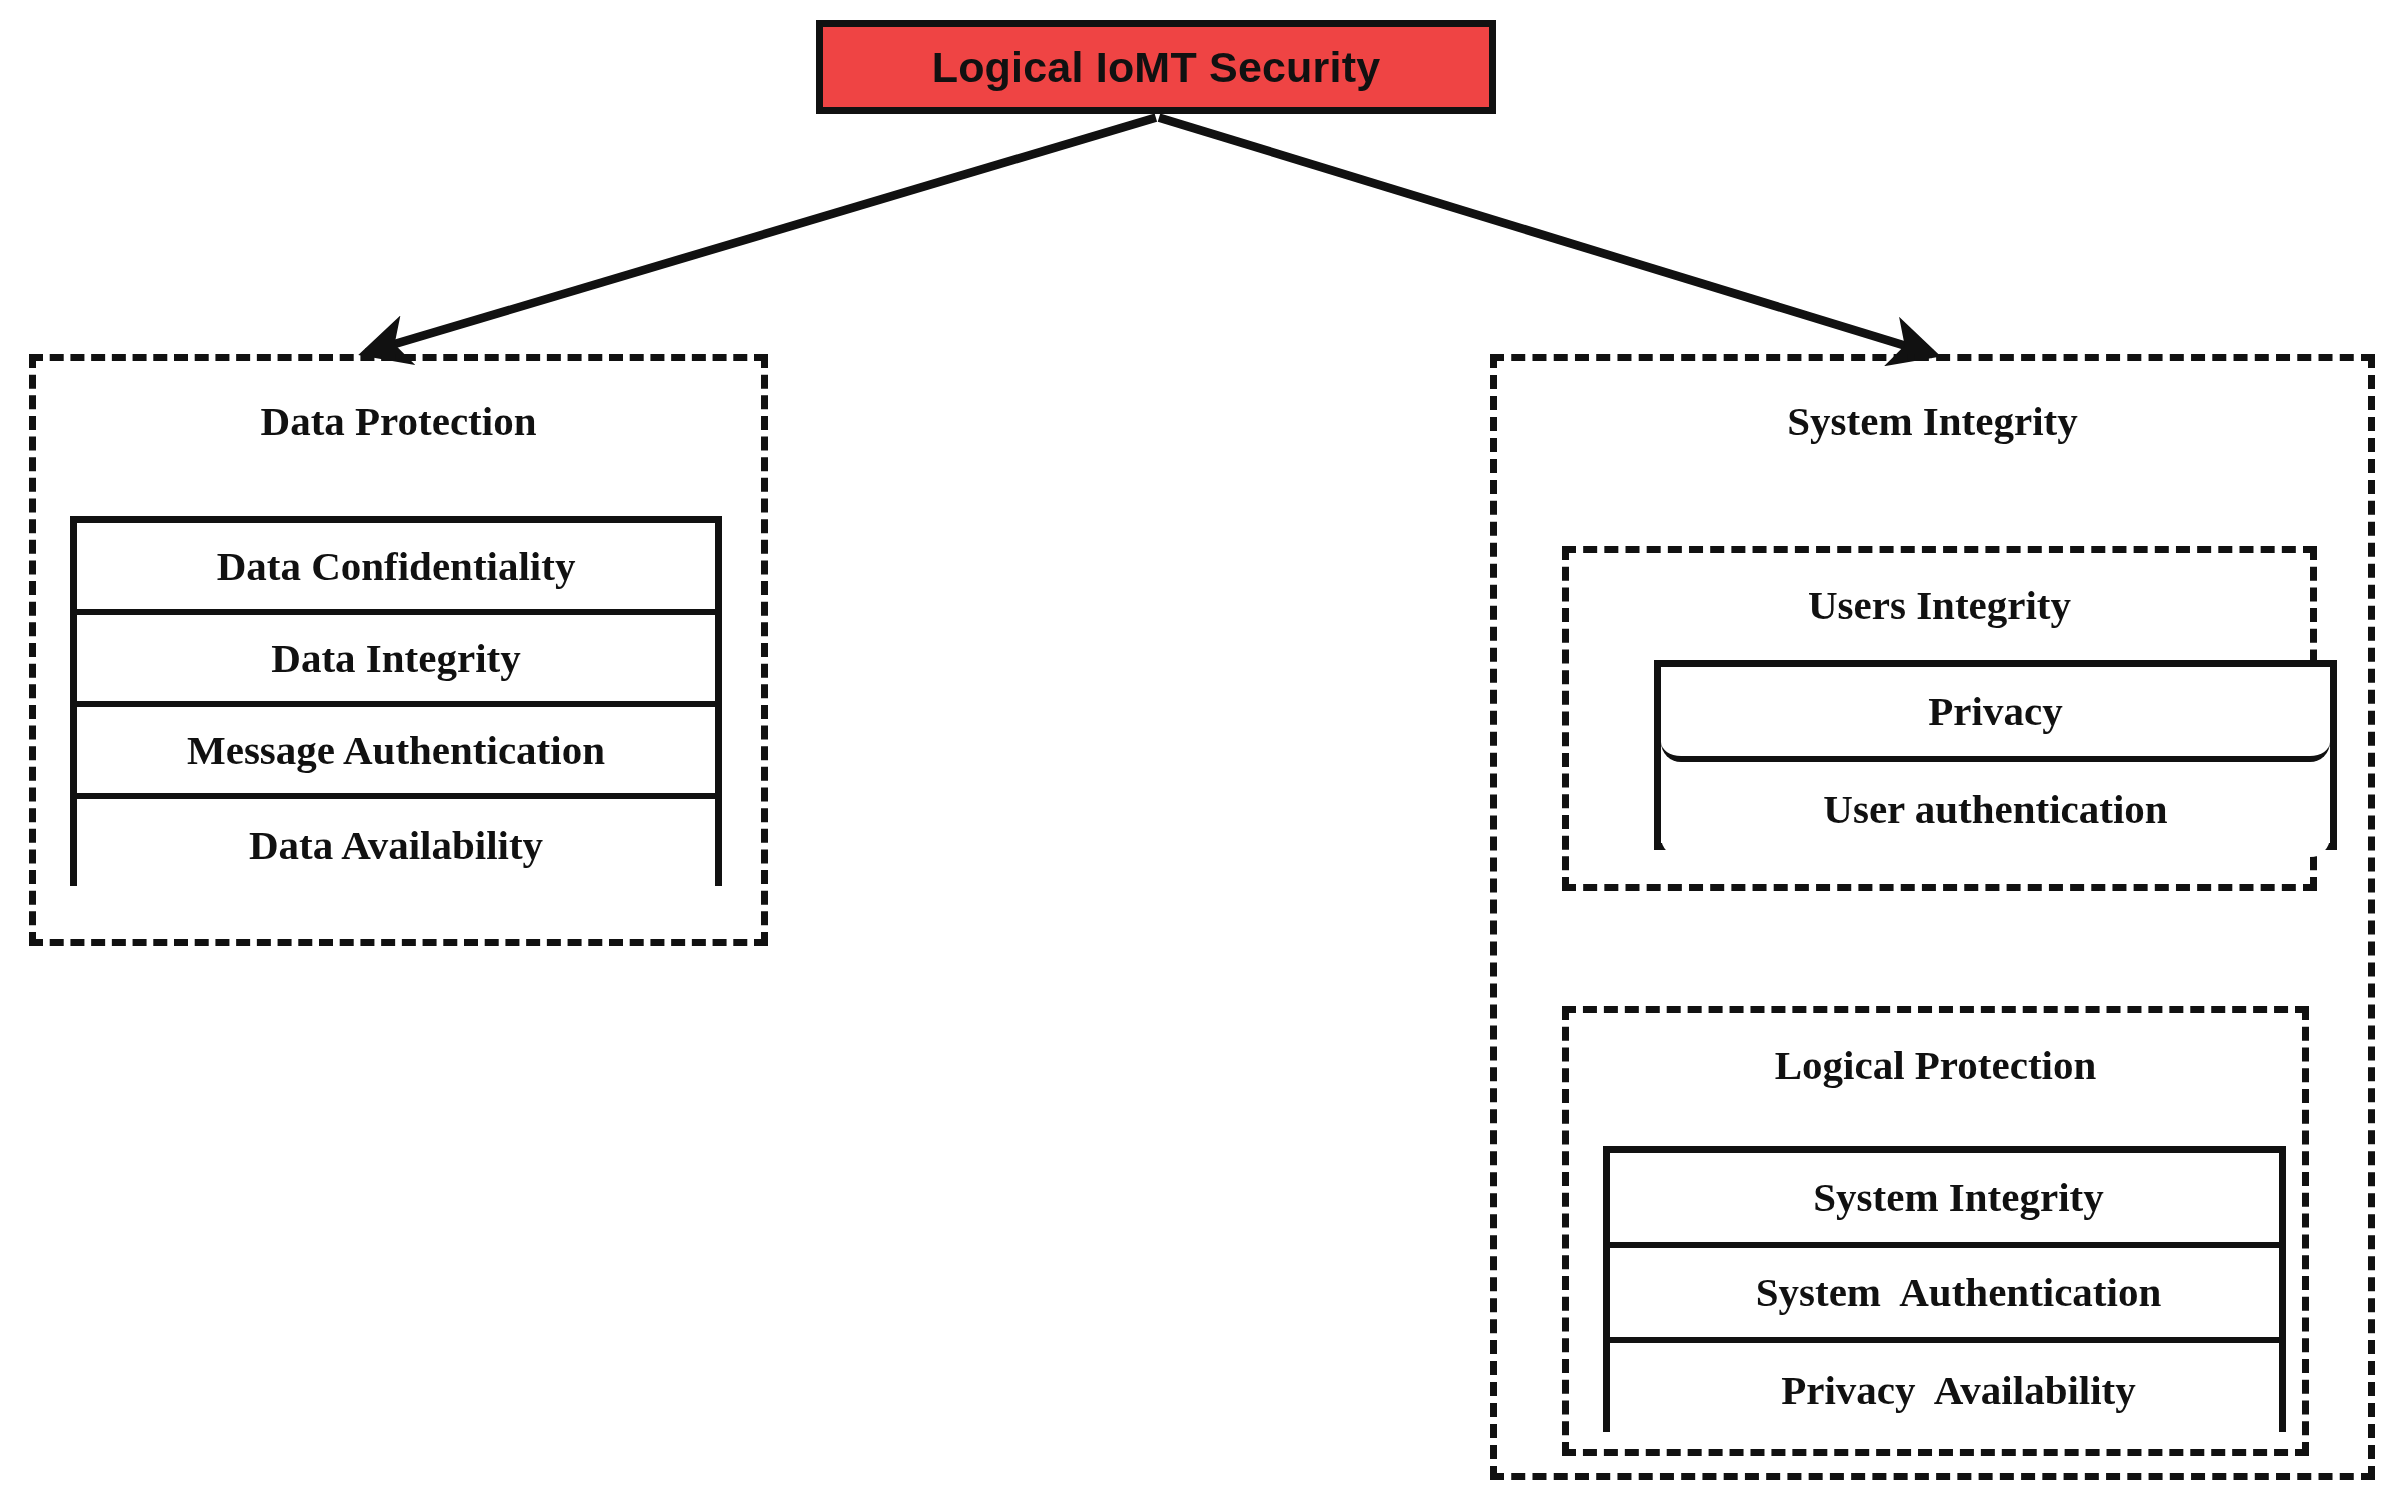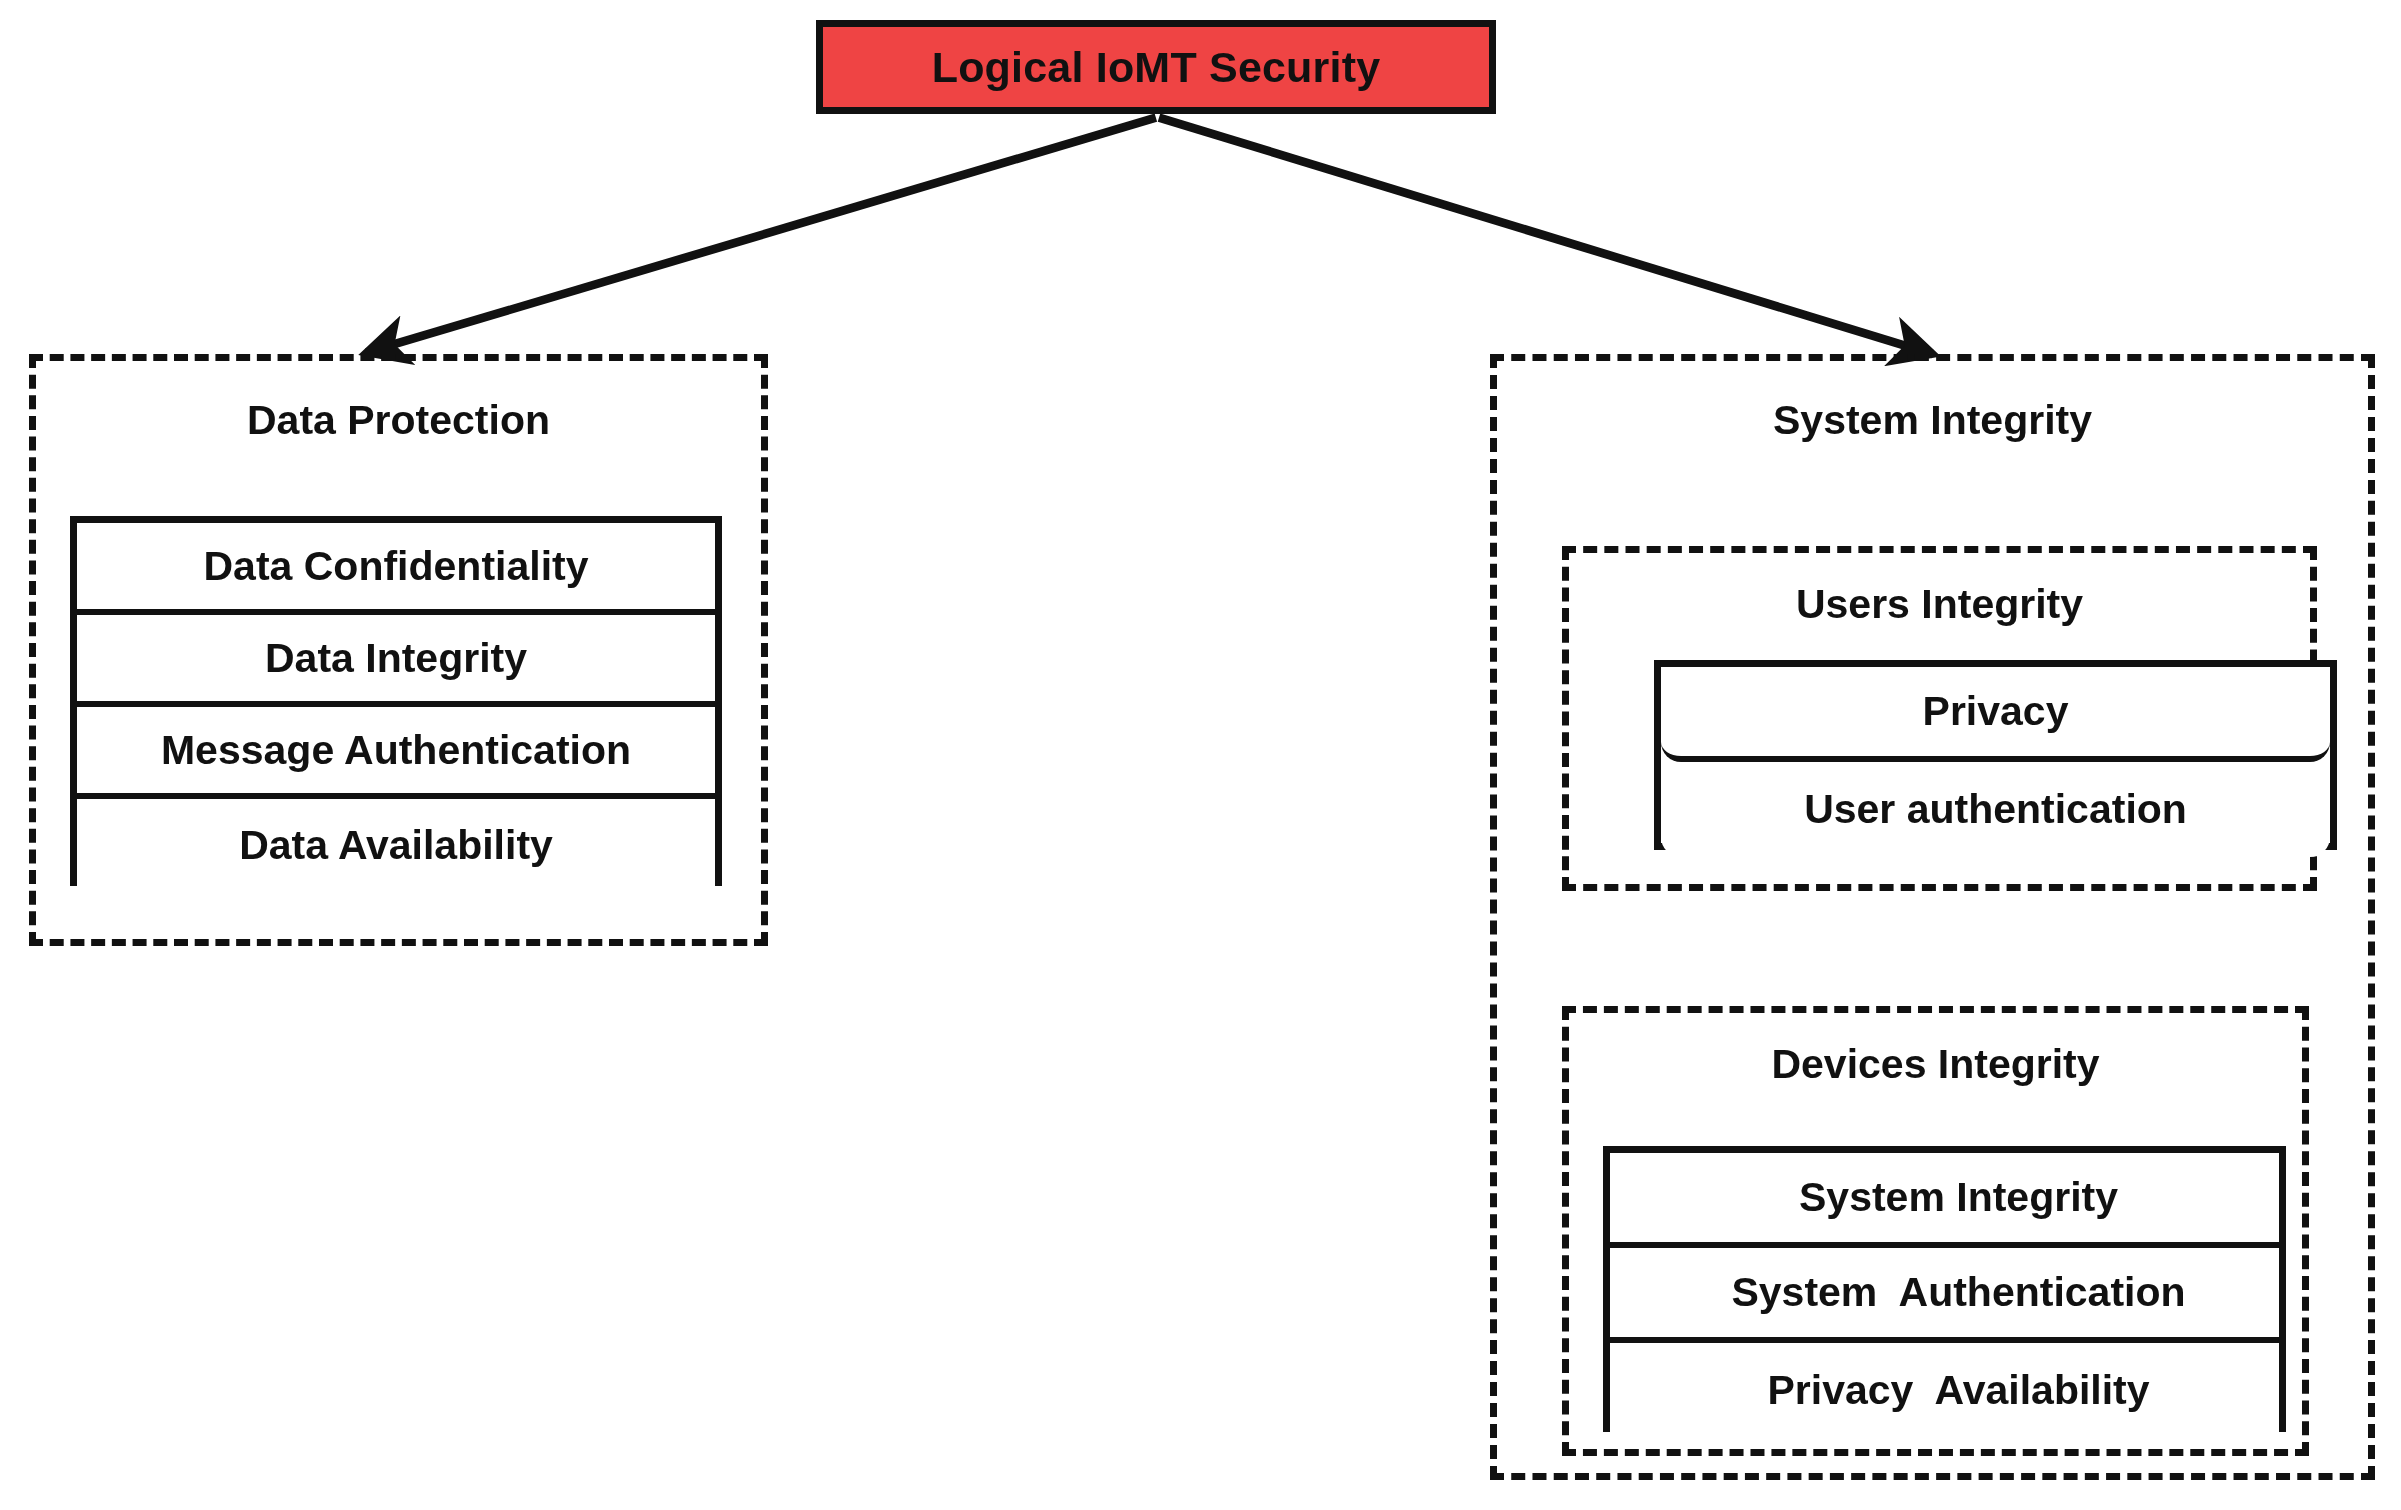--- a/index.html
+++ b/index.html
@@ -50,20 +50,21 @@
     font-weight: 700;
     letter-spacing: 0.2px;
     white-space: nowrap;
   }
 
   
   .dashed-group {
     position: absolute;
     box-sizing: border-box;
     background: transparent;
+    font-family: Liberation Serif, serif;
   }
   .dashed-group > .group-title {
     position: absolute;
     left: 0;
     right: 0;
     text-align: center;
     font-size: 41px;
     font-weight: 700;
     white-space: nowrap;
   }
@@ -201,21 +202,21 @@
         <div class="stack-row">
           <span class="row-label">Privacy</span>
         </div>
         <div class="stack-row">
           <span class="row-label">User authentication</span>
         </div>
       </div>
     </div>
 
     <div class="dashed-group" id="group-devices-protection">
-      <div class="group-title">Devices Integrity</div>
+      <div class="group-title">Logical Protection</div>
 
       <div class="stack-table" id="table-devices-protection">
         <div class="stack-row">
           <span class="row-label">System Integrity</span>
         </div>
         <div class="stack-row">
           <span class="row-label">System  Authentication</span>
         </div>
         <div class="stack-row">
           <span class="row-label">Privacy  Availability</span>

